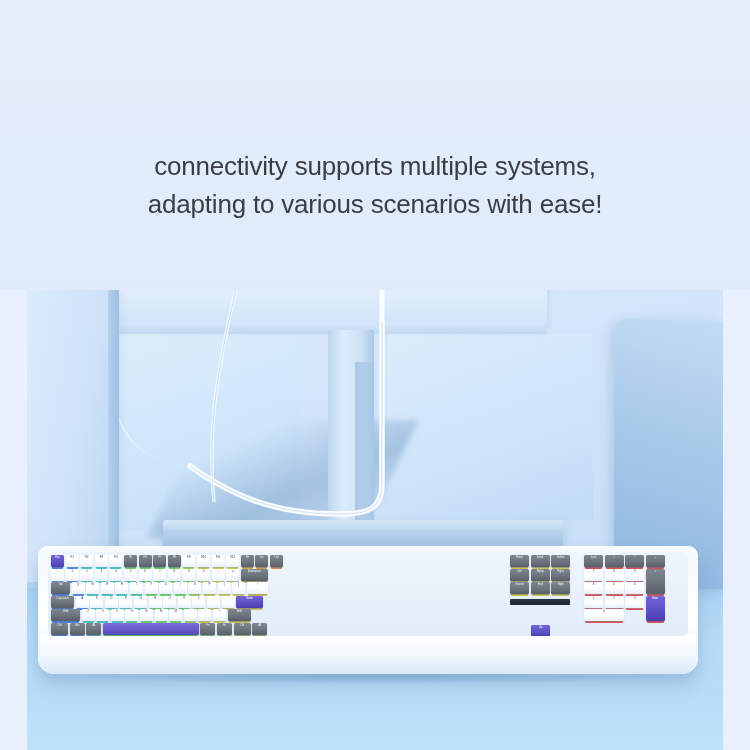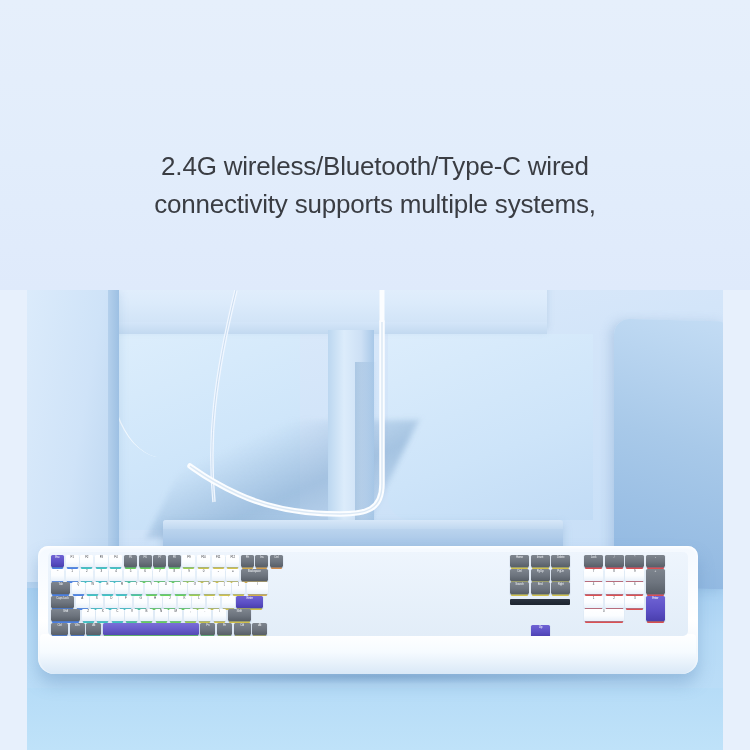--- a/index.html
+++ b/index.html
@@ -112,22 +112,22 @@
   .badge{position:absolute;border-radius:1px;
       background:linear-gradient(180deg,#2b3340,#1d2430);}
 </style>
 </head>
 <body>
 
 <div id="page">
 
   <div class="copy">
     <div class="subcopy">
-      <span>2.4G wireless/Bluetooth/Type-C wired</span>
       <span>connectivity supports multiple systems,</span>
+      <span>adapting to various scenarios with ease!</span>
     </div>
   </div>
 
   <div class="photo">
 
     <div class="wall"></div>
     <div class="wall-shade"></div>
 
     <div class="screen-l"></div>
     <div class="screen-r"></div>

